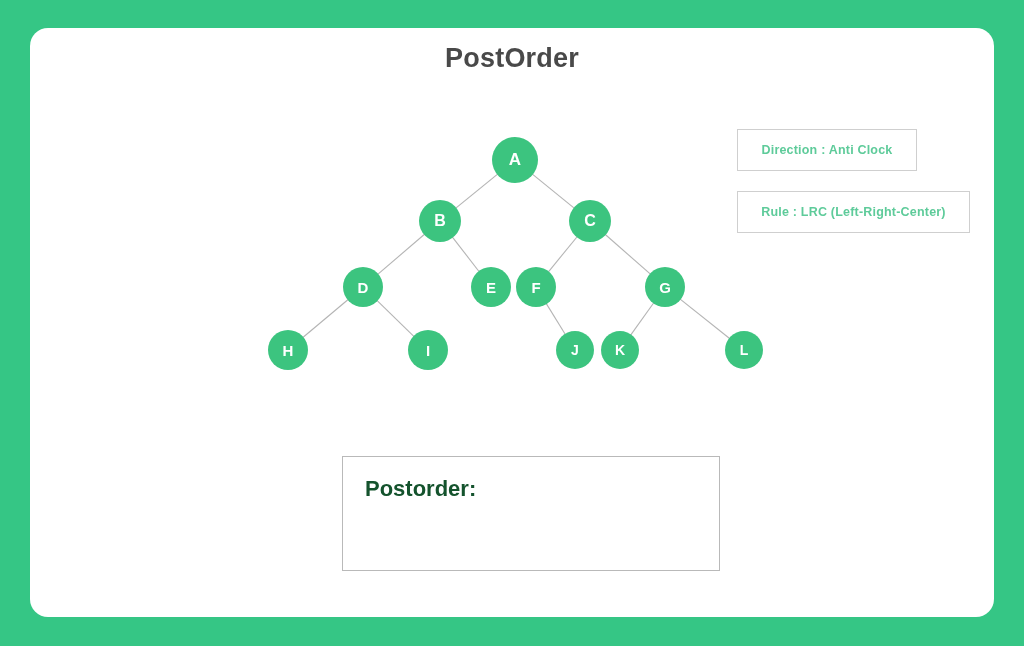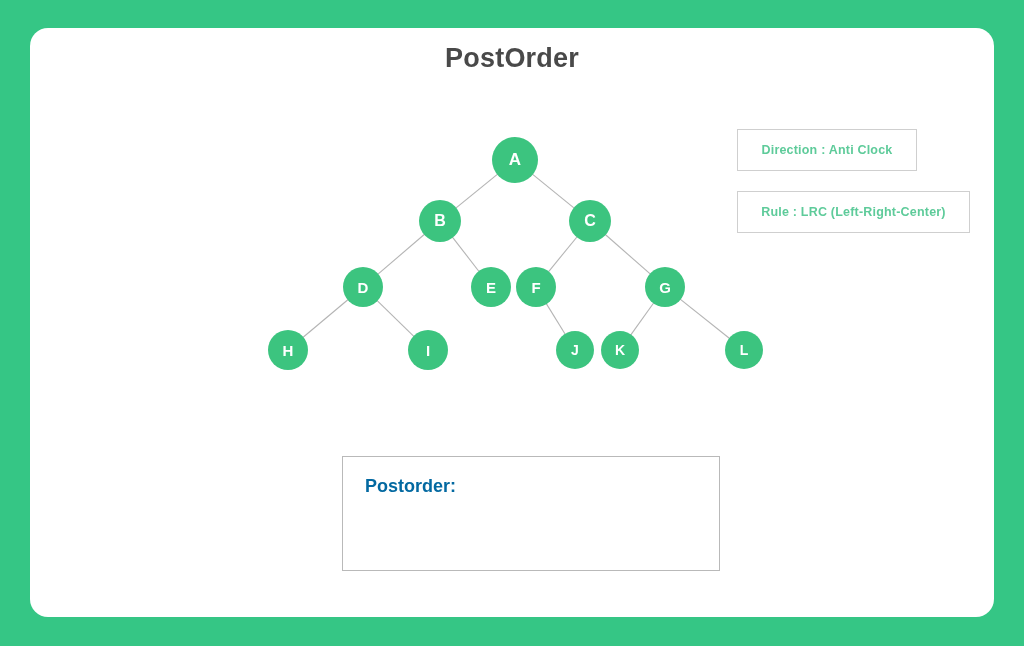--- a/index.html
+++ b/index.html
@@ -102,23 +102,23 @@
     width: 378px;
     height: 115px;
     border: 1px solid #b9b9b9;
     background: #fff;
     box-sizing: border-box;
   }
   #result-label {
     position: absolute;
     left: 22px;
     top: 19px;
-    font-size: 18px;
-    font-weight: bold;
-    color: #0369a1;
+    font-size: 22px;
+    font-weight: bold;
+    color: #14532d;
   }
   #result-sequence {
     position: absolute;
     left: 22px;
     top: 60px;
     font-size: 23px;
     font-weight: bold;
     color: #5c5c5c;
     letter-spacing: 3.5px;
   }

